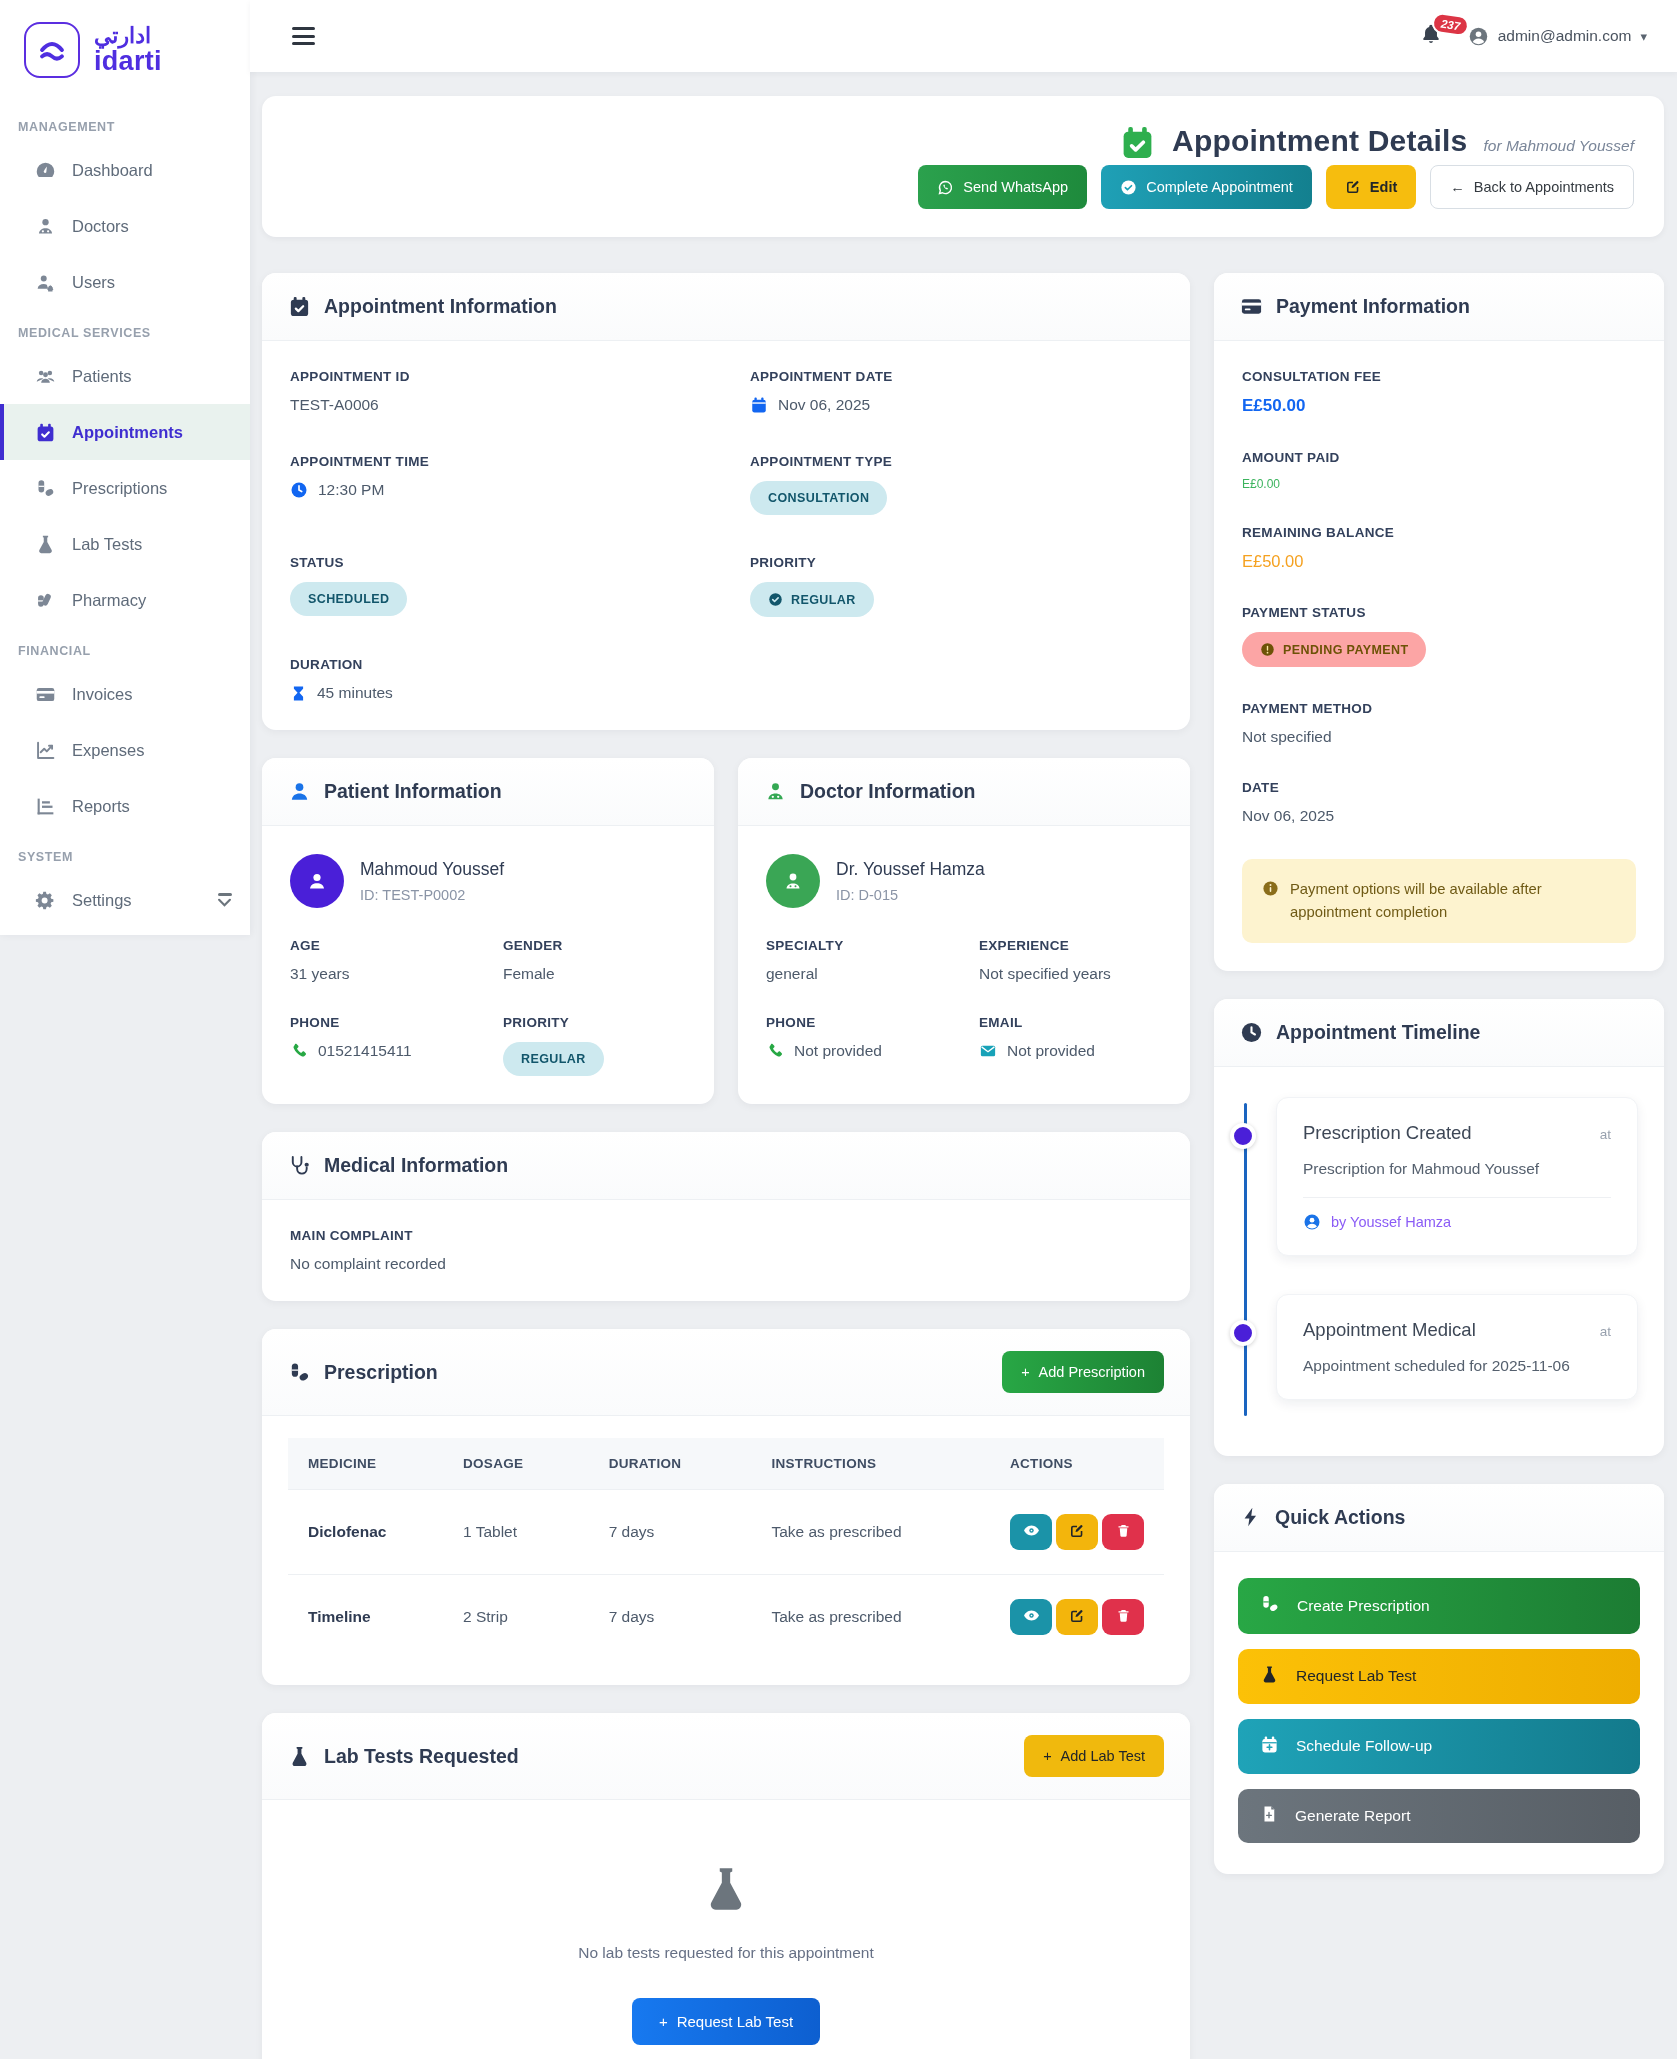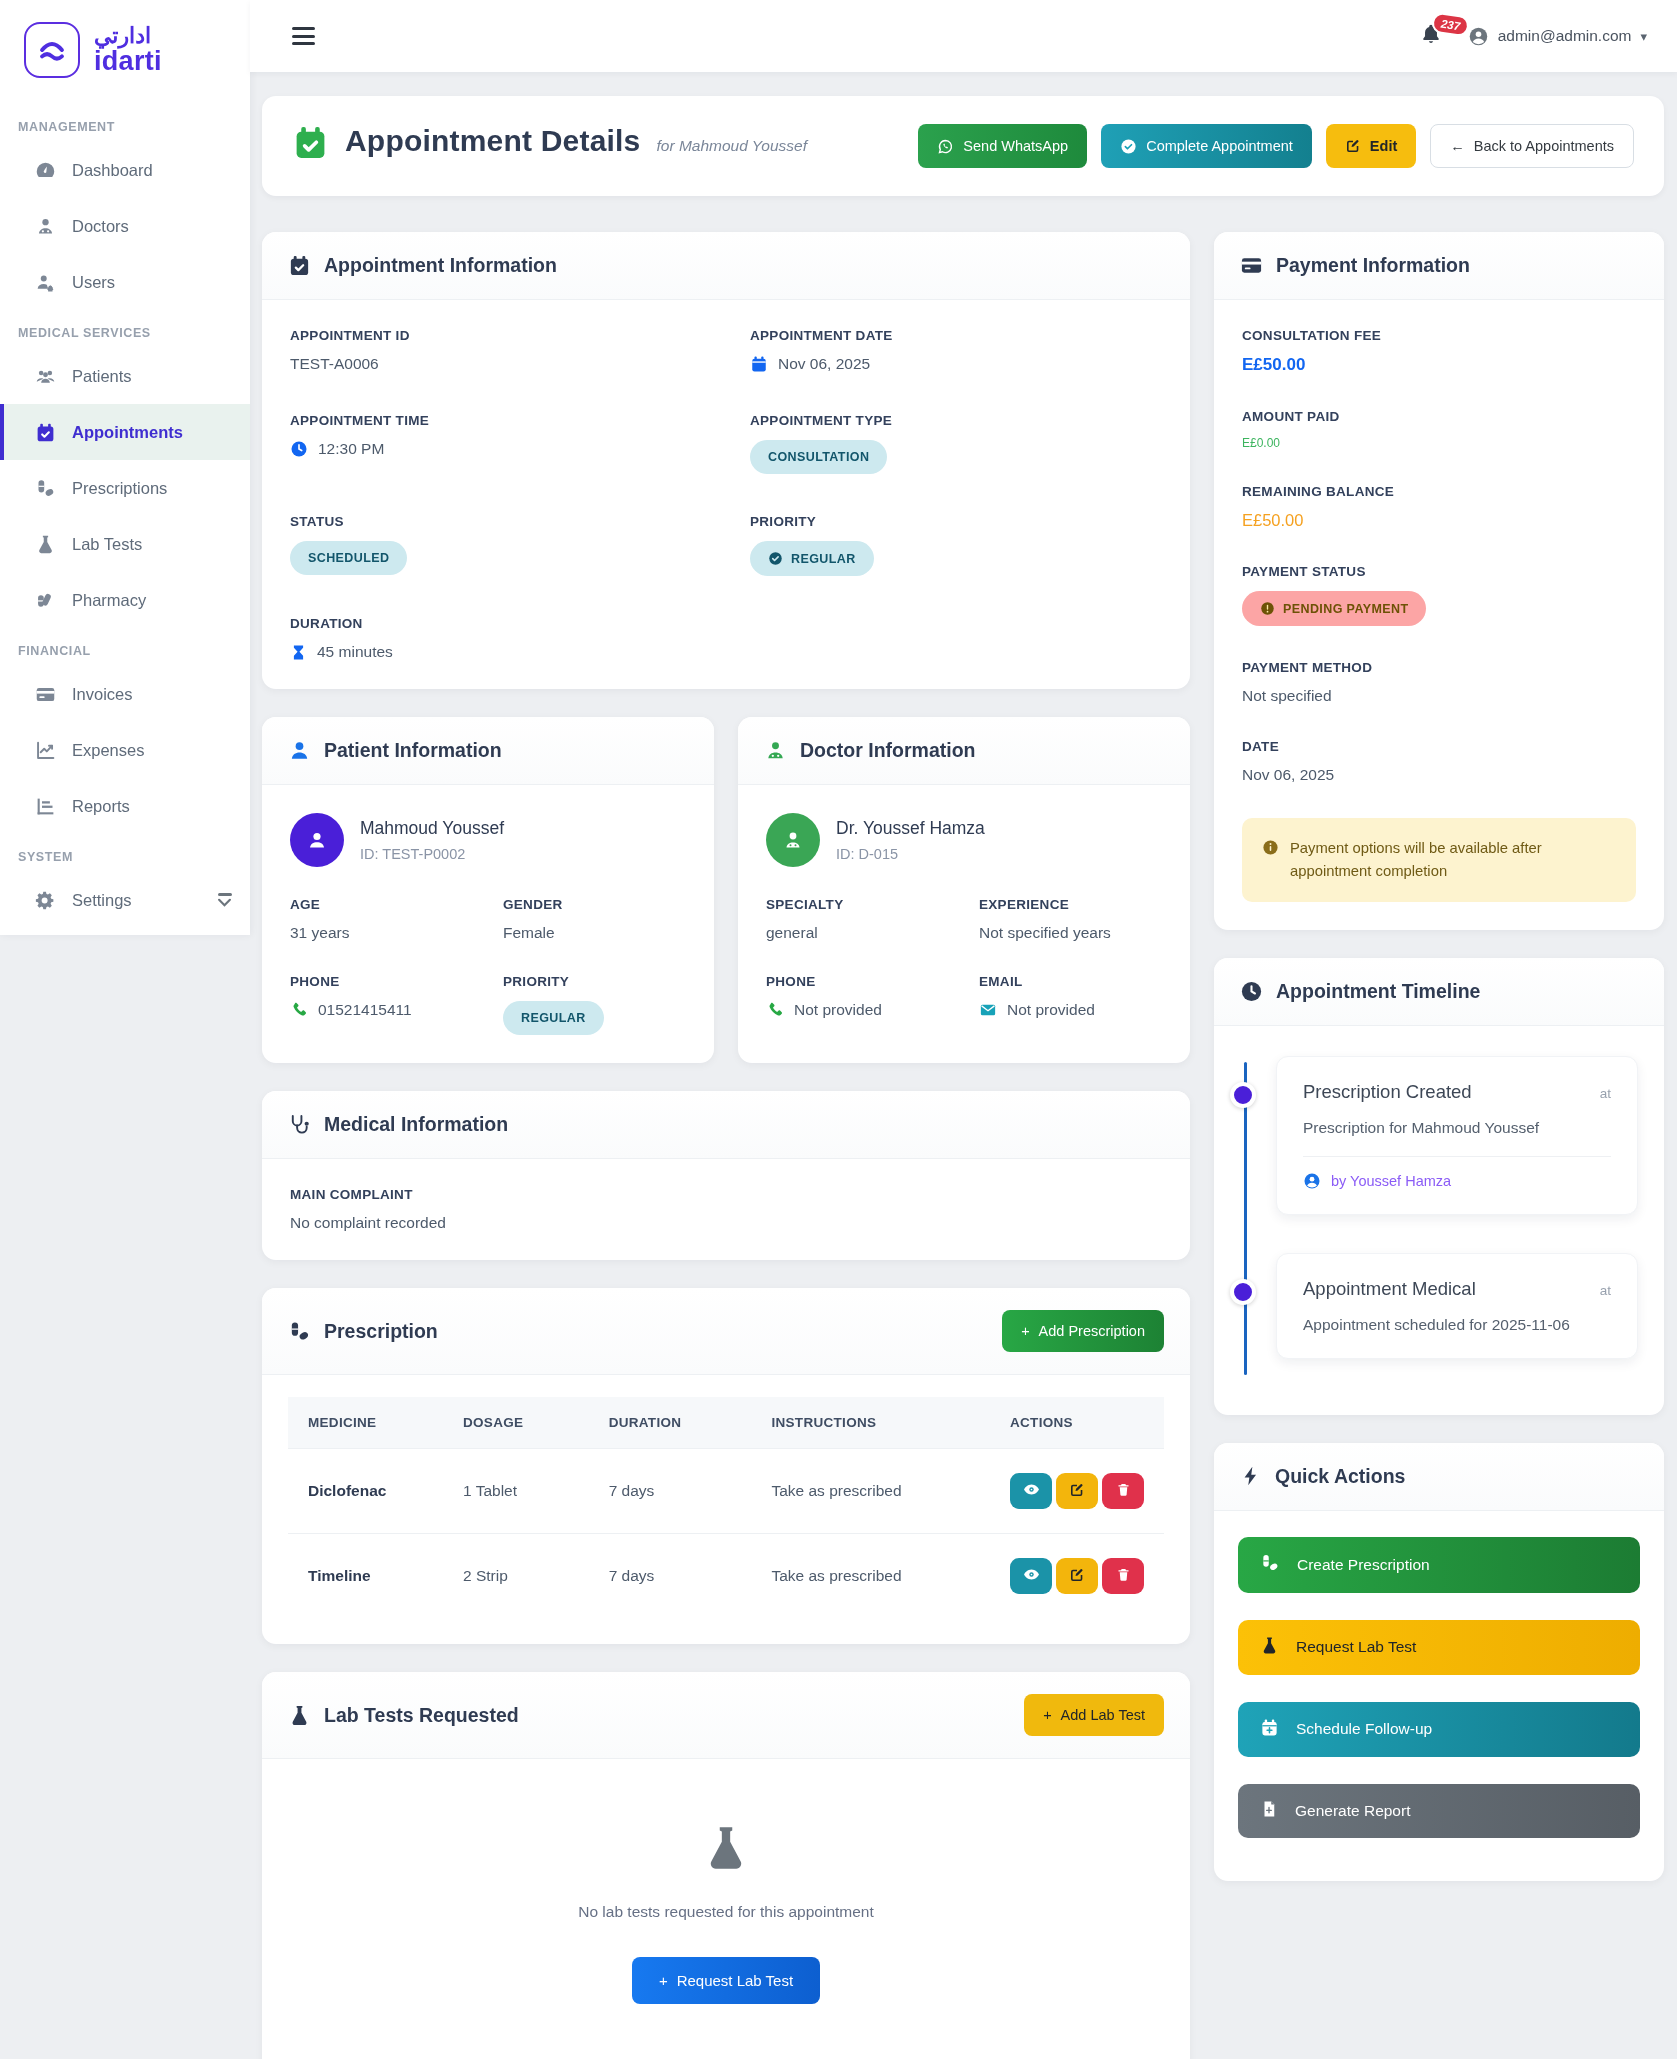--- a/index.html
+++ b/index.html
@@ -63,22 +63,23 @@
   }
   .user-chip { display: flex; align-items: center; gap: 9px; cursor: pointer; color: #4a535f; font-size: 15.5px; }
   .user-chip .caret { font-size: 13px; color: #5a6470; }
 
   
   .content { padding: 24px 13px 60px 12px; }
 
   .page-header {
     background: #fff; border-radius: 14px; padding: 28px 30px;
     box-shadow: 0 2px 6px rgba(16,24,40,.05);
-    display: flex; align-items: flex-start; justify-content: space-between;
+    display: flex; align-items: flex-end; justify-content: space-between;
     margin-bottom: 36px;
+    flex-direction: column;
   }
   .ph-left { display: flex; align-items: baseline; gap: 16px; }
   .ph-ic { align-self: center; color: #2eaf4e; }
   .page-title { font-size: 30px; font-weight: bold; color: #2f3b52; letter-spacing: .2px; }
   .page-sub { font-size: 15.5px; color: #7a8699; font-style: italic; }
   .ph-actions { display: flex; gap: 14px; }
 
   .btn {
     display: inline-flex; align-items: center; gap: 9px;
     border: none; border-radius: 8px; padding: 13px 19px;
@@ -188,21 +189,21 @@
   .tl-at { font-size: 13.5px; color: #98a1ae; }
   .tl-desc { font-size: 15.5px; color: #55606e; margin-top: 16px; }
   .tl-div { border: none; border-top: 1px solid #eef0f3; margin: 19px 0 15px; }
   .tl-by { display: flex; align-items: center; gap: 10px; font-size: 14.5px; color: #8b5cf6; }
   .tl-by .ic { color: #1a73e8; }
 
   
   .qa-body { padding: 26px 24px 16px; }
   .qa-btn {
     width: 100%; display: flex; align-items: center; gap: 17px;
-    border: none; border-radius: 10px; padding: 16px 22px; margin-bottom: 27px;
+    border: none; border-radius: 10px; padding: 16px 22px; margin-bottom: 15px;
     font-size: 15.5px; font-family: inherit; color: #fff; cursor: pointer;
   }
   .qa-create { background: linear-gradient(90deg,#28a745,#1c7c33); }
   .qa-lab { background: linear-gradient(90deg,#fcc107,#eead00); color: #212529; }
   .qa-follow { background: linear-gradient(90deg,#1fa3b8,#137a8c); }
   .qa-report { background: linear-gradient(90deg,#6c757d,#575e65); }
 </style>
 </head>
 <body>
 

